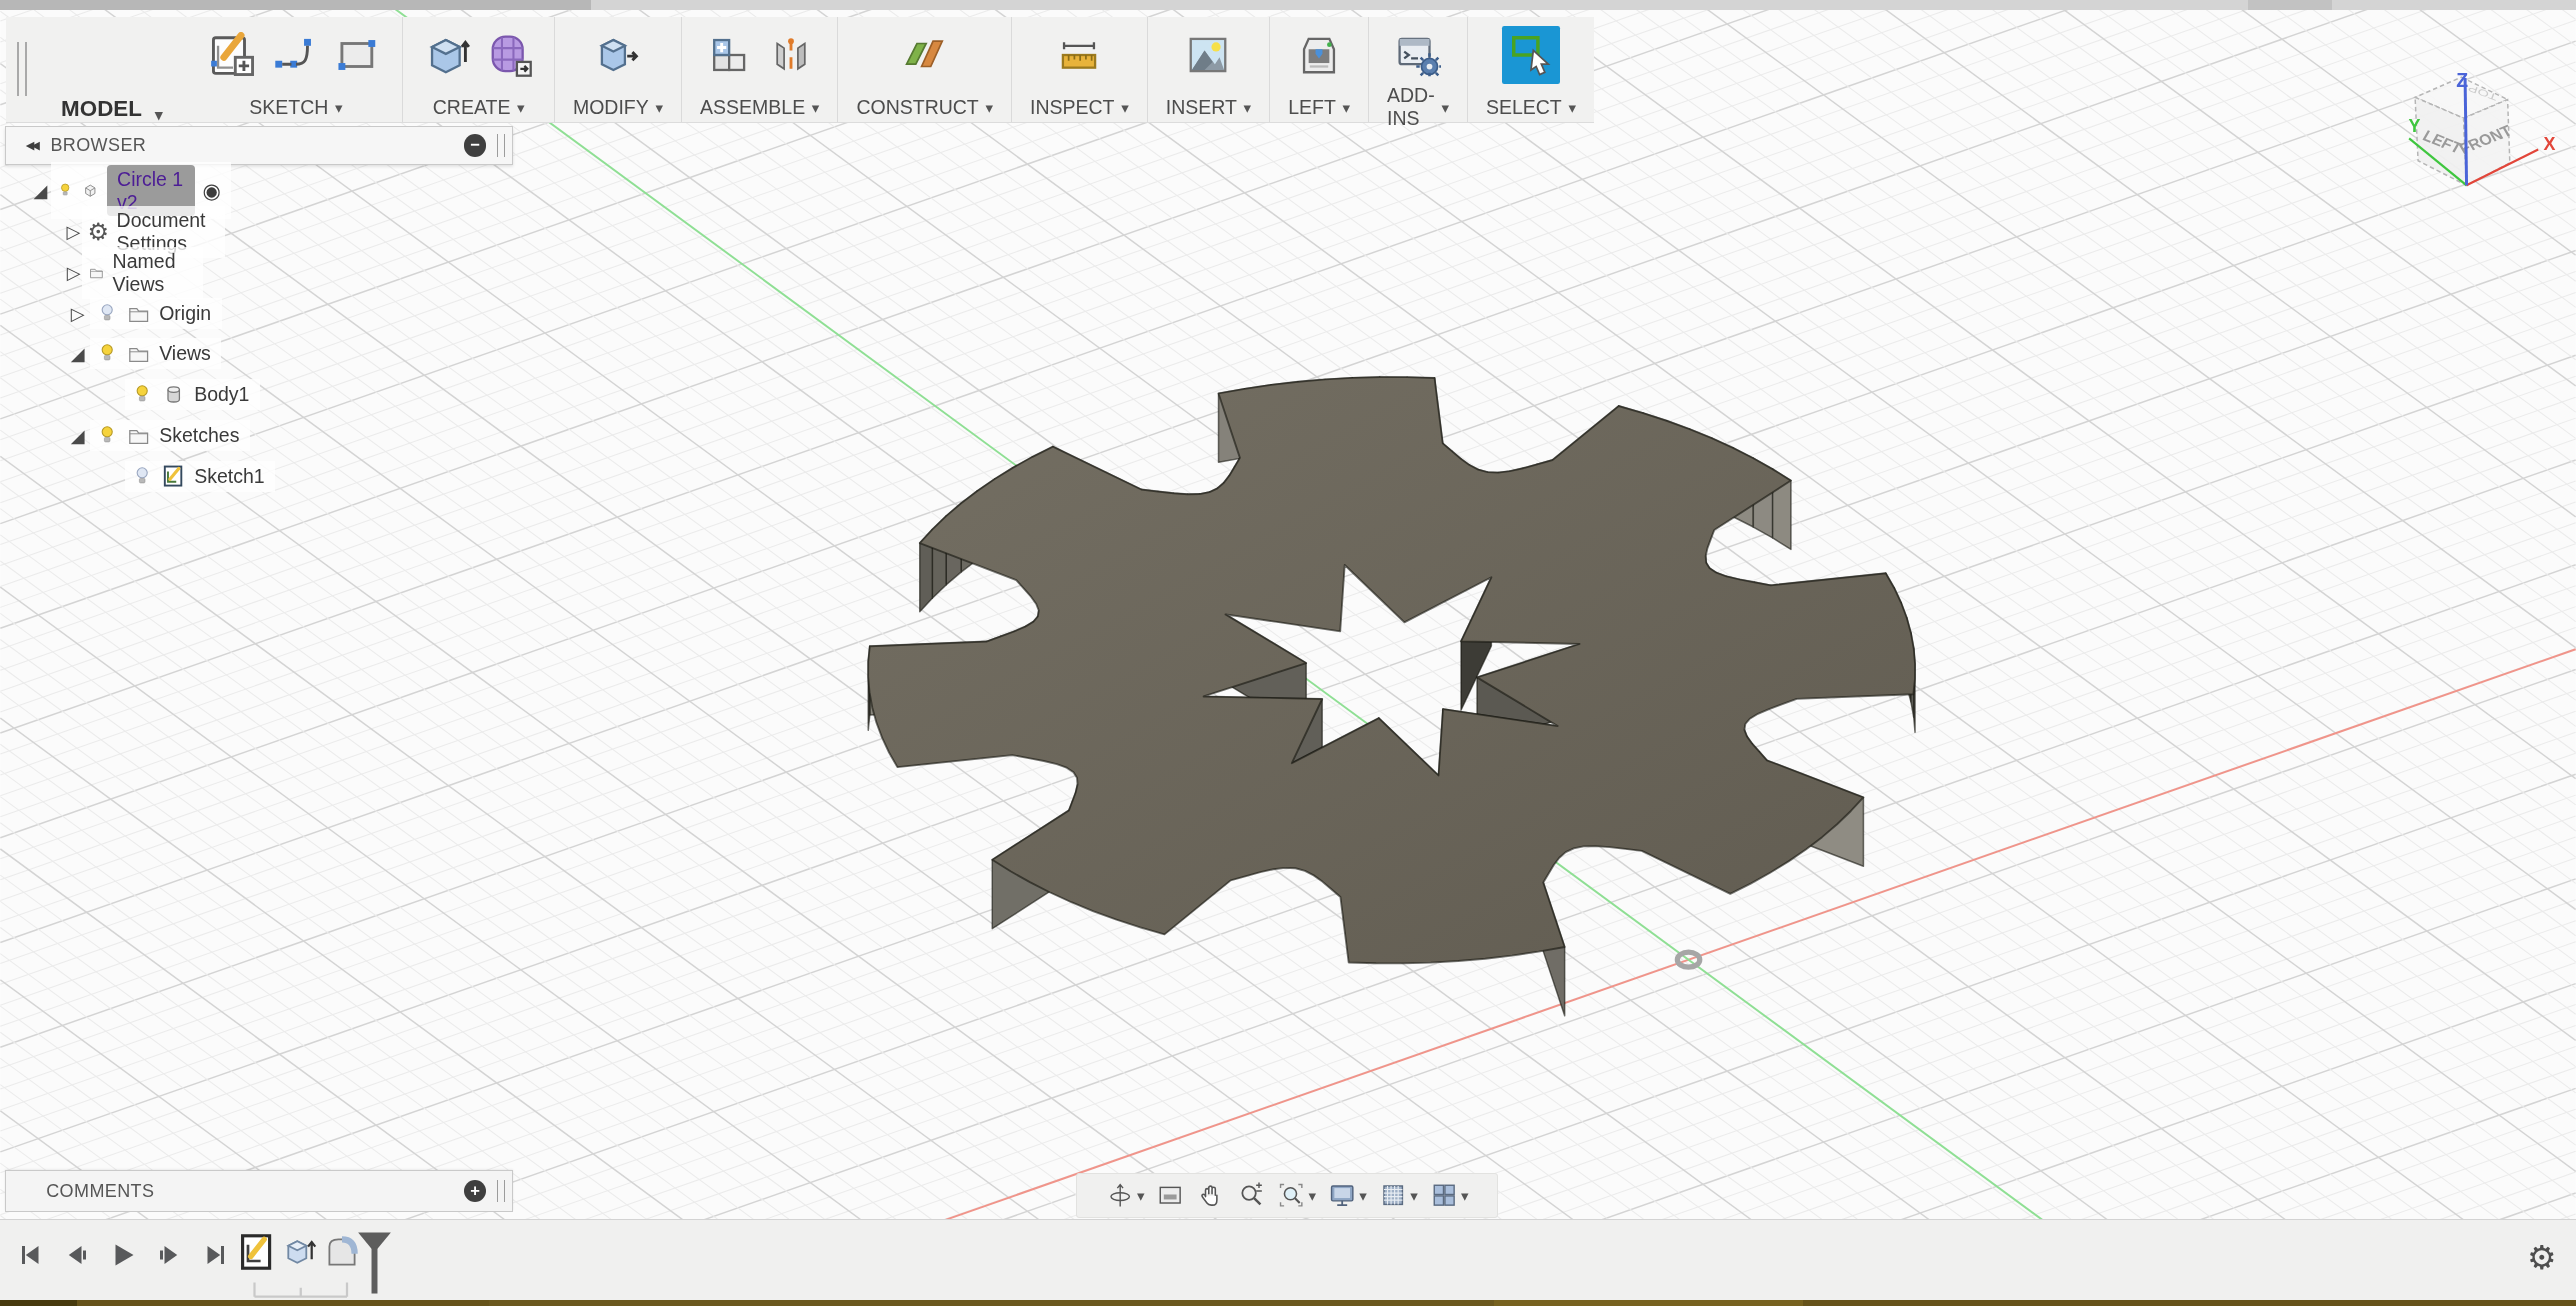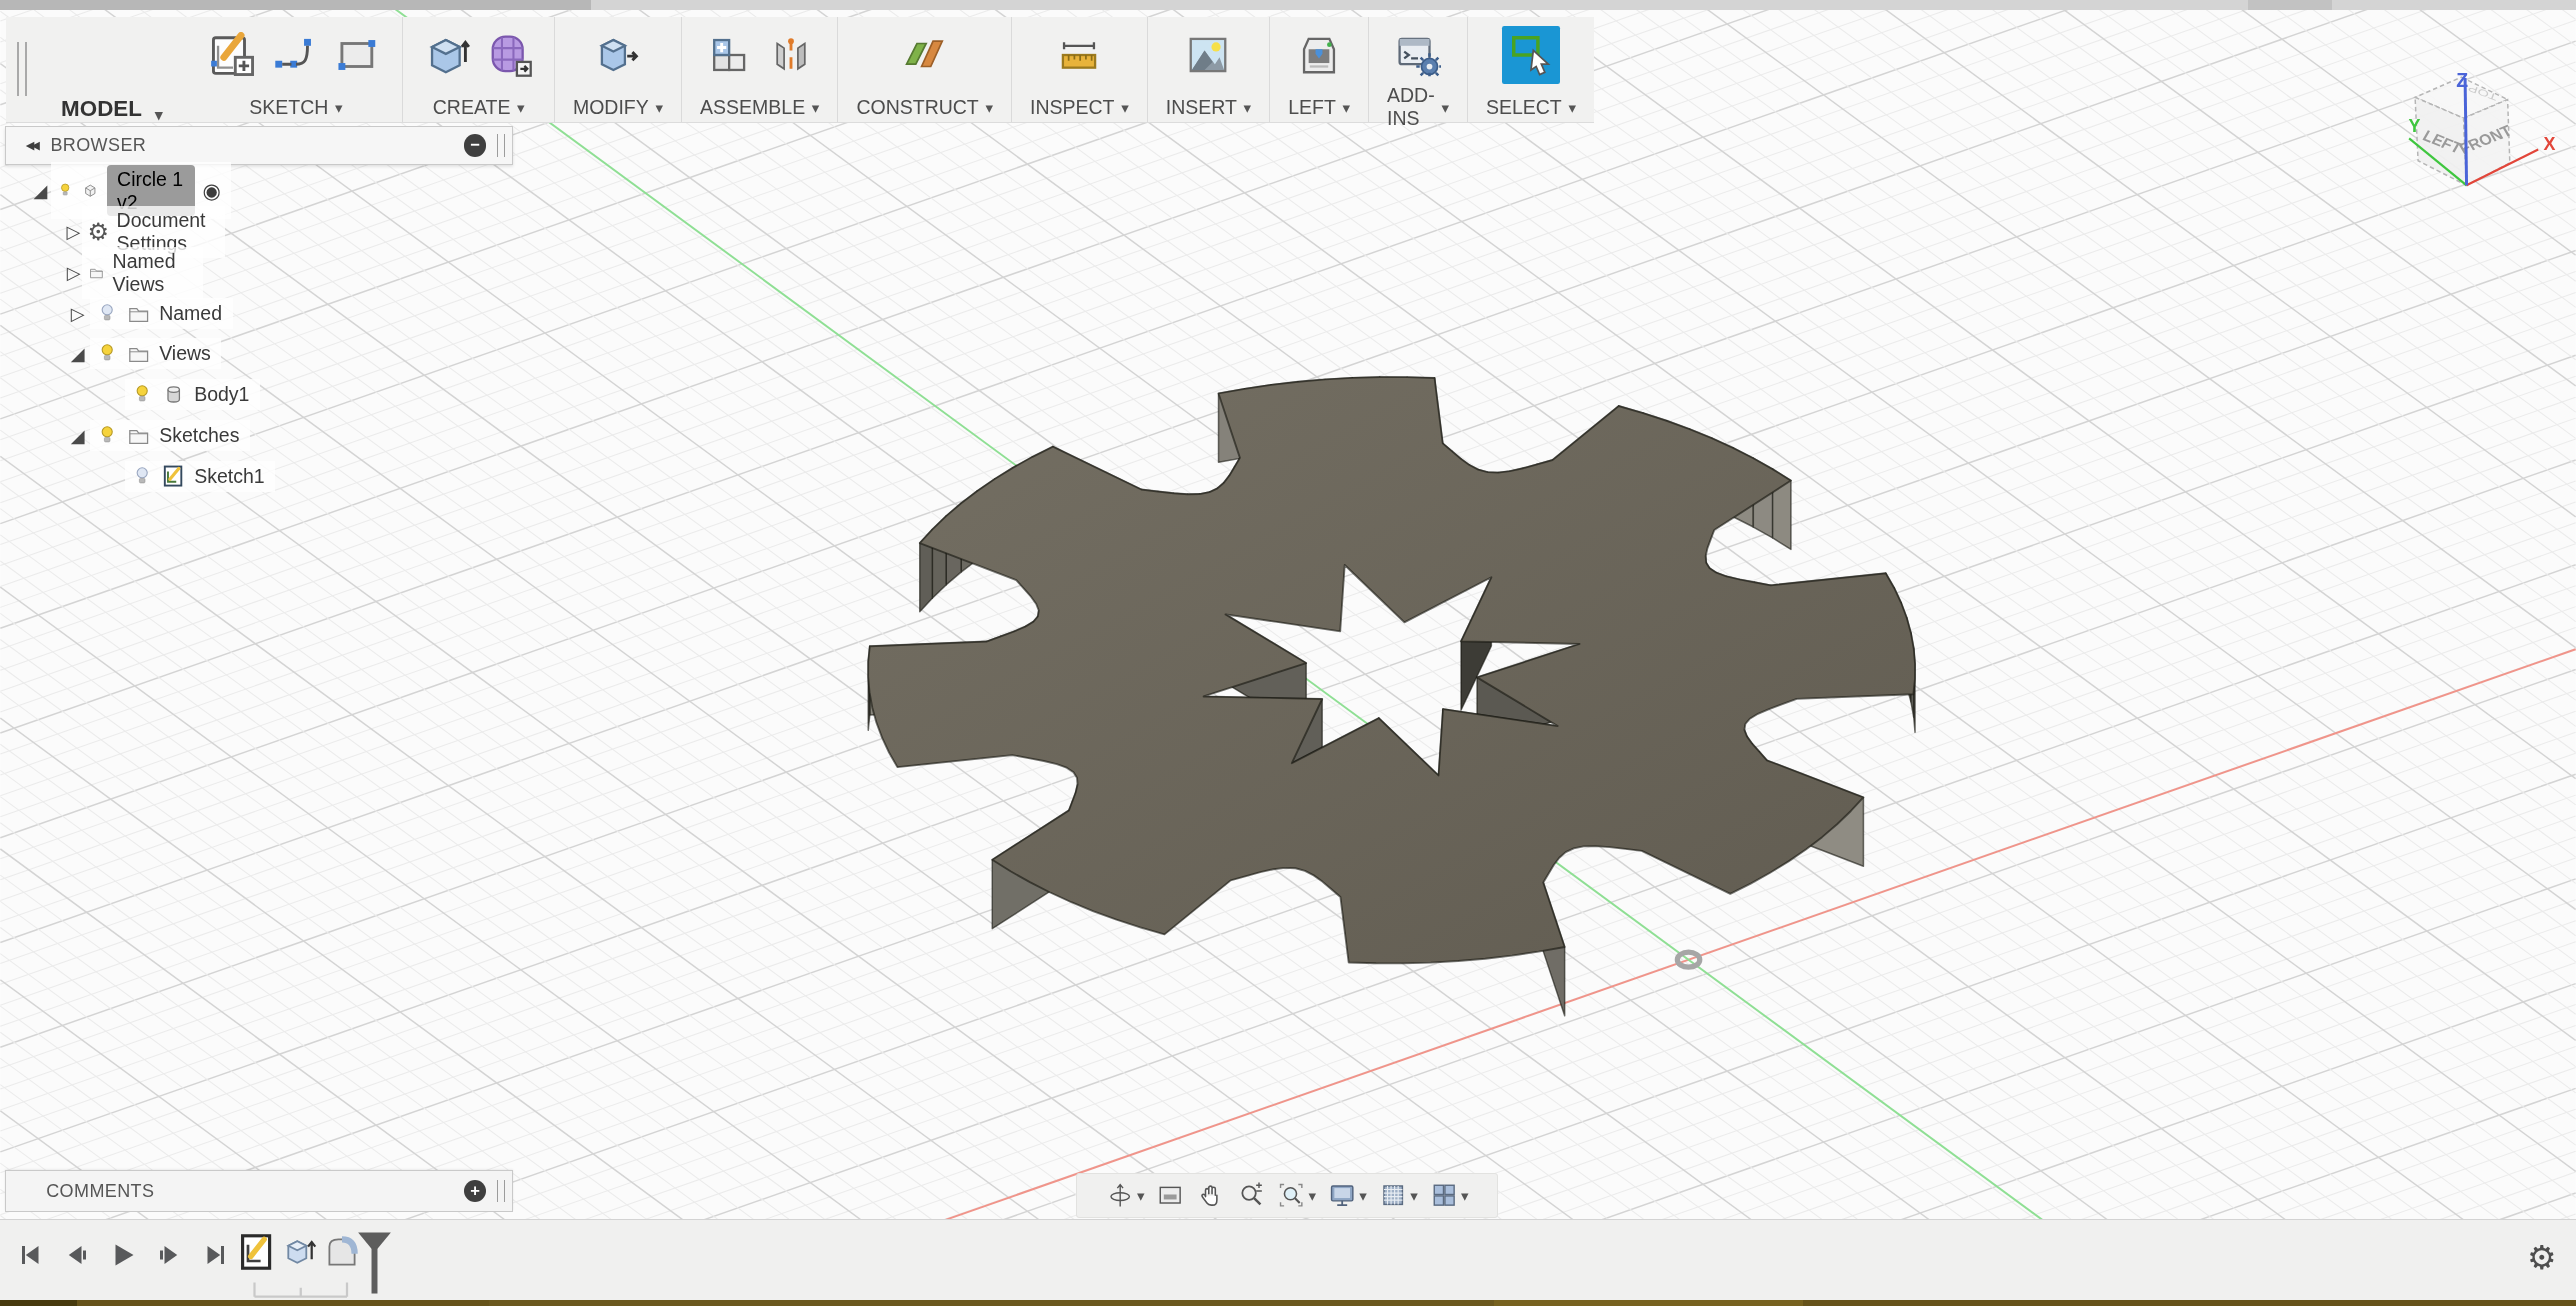--- a/index.html
+++ b/index.html
@@ -32,21 +32,21 @@
   .panel-title{font-size:18px;color:#565656;letter-spacing:0.4px;}
   .collapse-ic{font-size:11.2px;color:#3f3f3f;letter-spacing:-3px;margin:0 13.5px 0 19.5px;}
   .circle-btn{width:22.4px;height:22.4px;border-radius:50%;background:#3f3f3f;color:#fff;font-size:16.5px;
     line-height:21px;text-align:center;font-weight:bold;margin-left:auto;}
   .grip-v{width:6px;height:22.4px;border-left:1.5px solid #9c9c9c;border-right:1.5px solid #9c9c9c;margin:0 7.5px 0 10.5px;}
   #tree{left:0;top:0;z-index:4;}
   .trow{position:absolute;height:37px;display:flex;align-items:center;}
   .texp{width:25.4px;font-size:18px;color:#4a4a4a;text-align:center;}
   .tchip{display:inline-flex;align-items:center;gap:7.5px;background:rgba(255,255,255,.78);
     padding:3px 10.5px 3px 6px;font-size:19.5px;color:#3a3a3a;}
-  .tsel{background:#9b9b9b;color:#000000;padding:2.2px 10.5px;border-radius:4px;}
+  .tsel{background:#9b9b9b;color:#4c1d95;padding:2.2px 10.5px;border-radius:4px;}
   .tradio{font-size:21px;color:#3d3d3d;}
   .tgear{font-size:24px;color:#555;line-height:1;}
   
   #comments-bar{left:5.2px;top:1170px;width:506px;height:40px;background:#f4f4f4;
     border:0.7px solid #c9c9c9;box-shadow:0 -0.7px 2.2px rgba(0,0,0,.08);display:flex;align-items:center;z-index:4;}
   #comments-bar .panel-title{margin-left:40px;}
   
   #navbar{left:1076px;top:1173px;width:420px;height:43px;background:#f0f0ef;border:0.7px solid #e2e2e0;
     border-radius:3px;display:flex;align-items:center;justify-content:center;gap:4.5px;z-index:4;}
   .nav-item{display:flex;align-items:center;gap:3px;padding:0 3.7px;}
@@ -649,21 +649,21 @@
       <span class="texp">▷</span>
       <span class="tchip">
         <svg viewBox="0 0 40 40" width="22.4" height="22.4">
           <circle cx="20" cy="14" r="9" fill="#dfe7f4" stroke="#9aa7c0" stroke-width="2"></circle>
           <rect x="15" y="24" width="10" height="8" rx="2" fill="#b9b9b9" stroke="#8d8d8d"></rect>
         </svg>
         <svg viewBox="0 0 40 40" width="25.4" height="25.4">
           <path d="M6 12 h11 l3 4 h14 v16 H6 z" fill="#f7f7f7" stroke="#8a8a8a" stroke-width="2"></path>
           <path d="M6 17 h28" stroke="#8a8a8a" stroke-width="1.5"></path>
         </svg>
-        <span class="">Named</span>
+        <span class="">Origin</span>
       </span>
     </div>
     <div class="trow" style="top: 335px; left: 65px;">
       <span class="texp">◢</span>
       <span class="tchip">
         <svg viewBox="0 0 40 40" width="22.4" height="22.4">
           <circle cx="20" cy="14" r="9" fill="#f6d33c" stroke="#b79a27" stroke-width="2"></circle>
           <rect x="15" y="24" width="10" height="8" rx="2" fill="#b9b9b9" stroke="#8d8d8d"></rect>
         </svg>
         <svg viewBox="0 0 40 40" width="25.4" height="25.4">

